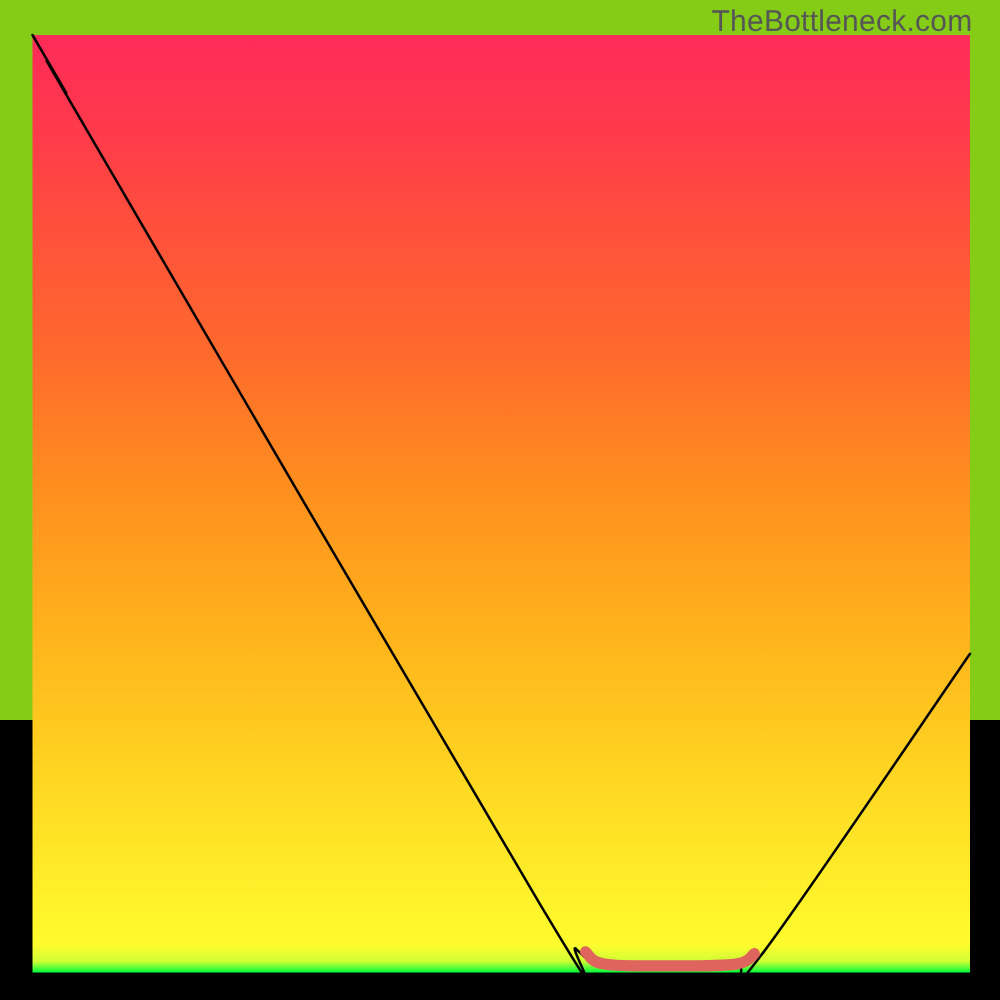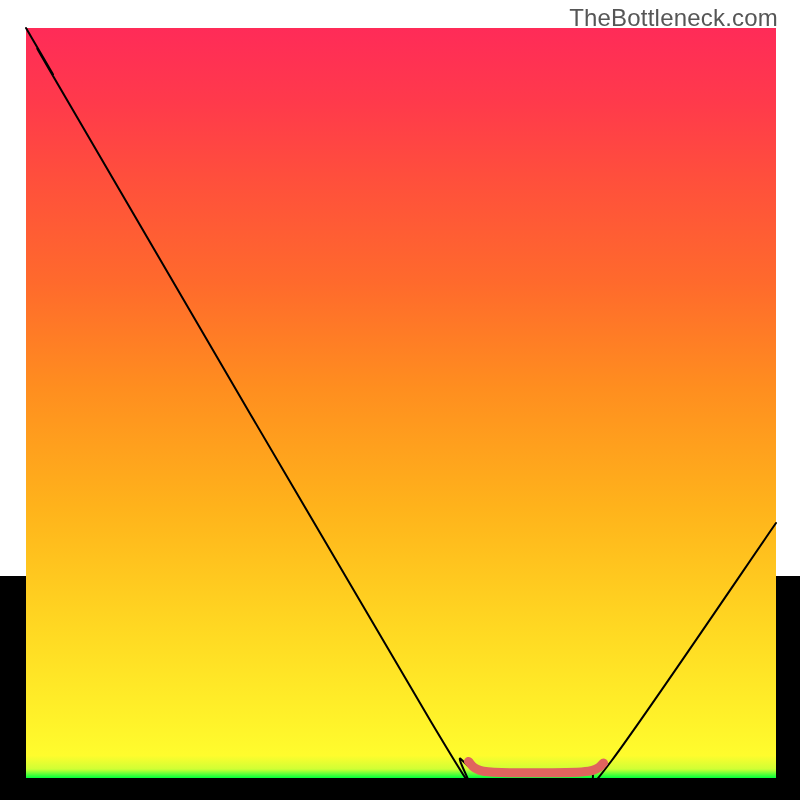--- a/index.html
+++ b/index.html
@@ -7,21 +7,21 @@
     padding: 0;
     width: 800px;
     height: 800px;
     background: #000;
     overflow: hidden;
   }
   .frame {
     position: relative;
     width: 800px;
     height: 576px;
-    background: #ffffff;
+    background: #84cc16;
   }
   .watermark {
     position: absolute;
     top: 4px;
     right: 22px;
     font-family: Arial, Helvetica, sans-serif;
     font-size: 24px;
     color: #565656;
     letter-spacing: 0.2px;
   }

